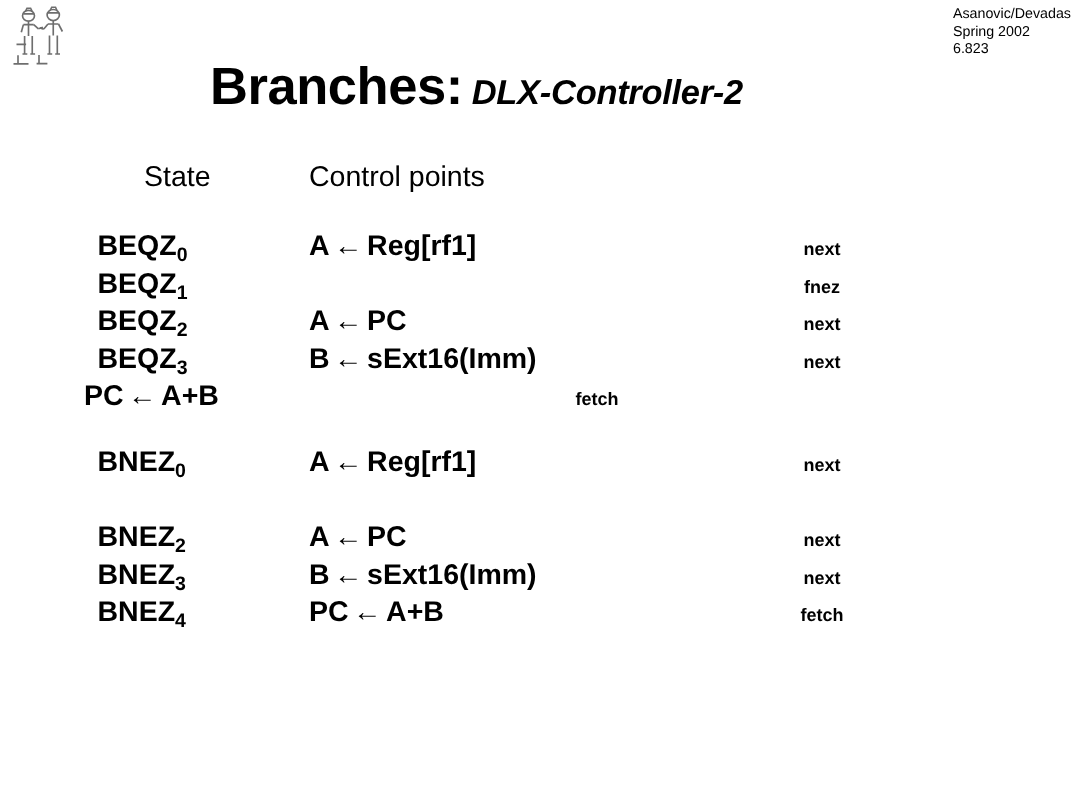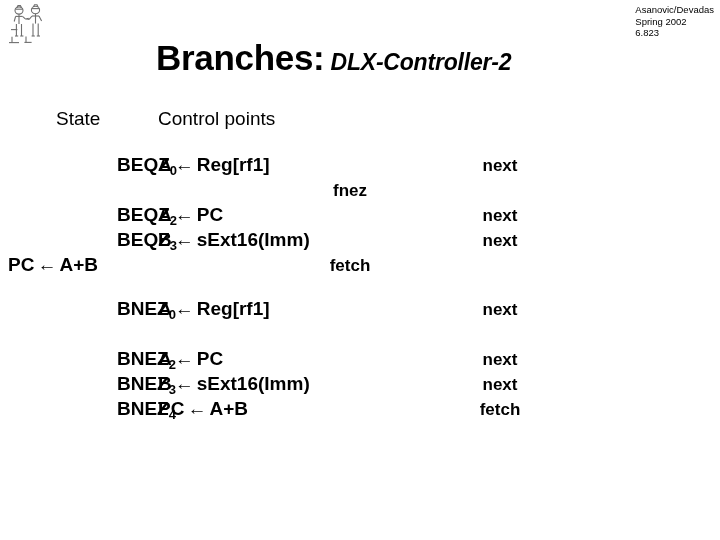--- a/index.html
+++ b/index.html
@@ -32,21 +32,21 @@
     top: 4px;
     text-align: left;
     font-size: 9.5px;
     line-height: 11.5px;
     color: #000000;
   }
 
   
   #slide-title {
     position: absolute;
-    left: 156px;
+    left: 140px;
     top: 38px;
     white-space: nowrap;
   }
   #title-main {
     font-size: 35px;
     font-weight: bold;
     letter-spacing: -0.3px;
   }
   #title-sub {
     font-size: 23px;
@@ -63,55 +63,56 @@
     top: 108px;
     width: 720px;
   }
   .tbl-row {
     display: flex;
     align-items: baseline;
     height: 25px;
   }
   .col-state {
     width: 150px;
-    padding-left: 117px;
+    padding-left: 65px;
     box-sizing: border-box;
     font-size: 19px;
     font-weight: bold;
     white-space: nowrap;
   }
   .col-ctrl {
     width: 250px;
     padding-left: 8px;
     box-sizing: border-box;
     font-size: 19px;
     font-weight: bold;
     white-space: nowrap;
+    margin-left: 48px;
   }
   .col-next {
     width: 200px;
     text-align: center;
     box-sizing: border-box;
-    font-size: 17px;
+    font-size: 12px;
     font-weight: bold;
     white-space: nowrap;
   }
 
   
   #header-row {
     height: 46px;
   }
   #header-row .col-state,
   #header-row .col-ctrl,
   #header-row .col-next {
     font-weight: normal;
     font-size: 19px;
   }
   #header-row .col-state {
-    padding-left: 56px;
+    padding-left: 96px;
   }
   #header-row .col-ctrl {
     padding-left: 8px;
   }
 
   .state-sub {
     font-size: 13px;
     vertical-align: baseline;
     position: relative;
     top: 4px;
@@ -185,20 +186,21 @@
     <div class="col-ctrl">Control points</div>
   </div>
 
   <div>
     <div class="tbl-row">
       <div class="col-state"><span>BEQZ</span><span class="state-sub">0</span></div>
       <div class="col-ctrl"><span>A</span><span class="arrow">←</span><span>Reg[rf1]</span></div>
       <div class="col-next">next</div>
     </div>
     <div class="tbl-row">
+      <div class="col-state"><span>BEQZ</span><span class="state-sub">1</span></div>
       <div class="col-ctrl"><span></span><span class="arrow"></span><span></span></div>
       <div class="col-next">fnez</div>
     </div>
     <div class="tbl-row">
       <div class="col-state"><span>BEQZ</span><span class="state-sub">2</span></div>
       <div class="col-ctrl"><span>A</span><span class="arrow">←</span><span>PC</span></div>
       <div class="col-next">next</div>
     </div>
     <div class="tbl-row">
       <div class="col-state"><span>BEQZ</span><span class="state-sub">3</span></div>

